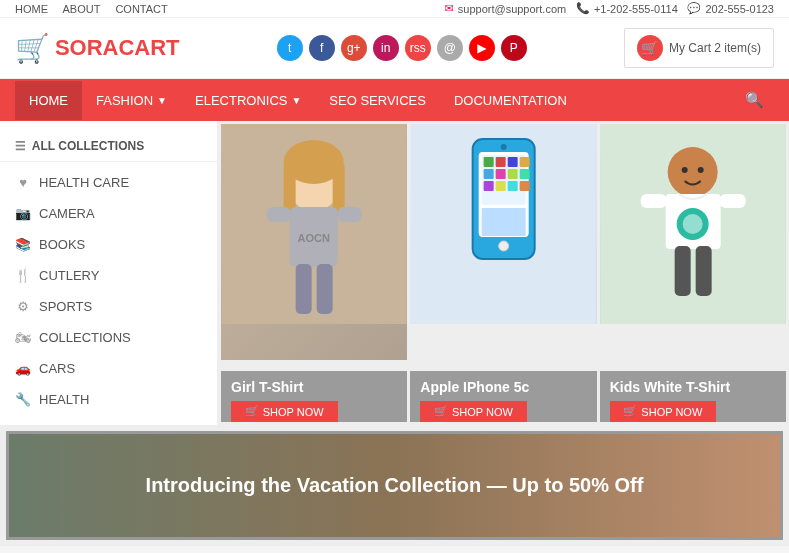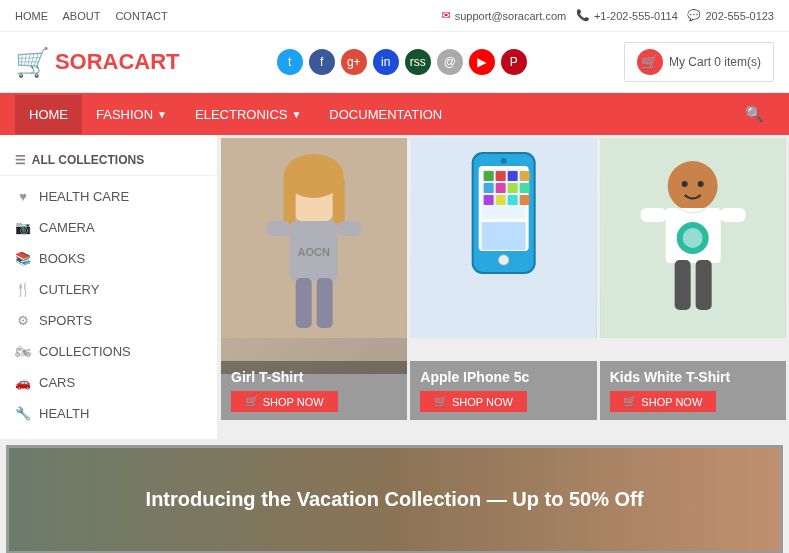--- a/index.html
+++ b/index.html
@@ -5,21 +5,21 @@
     * { margin: 0; padding: 0; box-sizing: border-box; }
     body { font-family: Arial, sans-serif; font-size: 13px; background: #f5f5f5; width: 789px; overflow-x: hidden; }
 
     
     .top-bar {
       background: #fff;
       border-bottom: 1px solid #eee;
       display: flex;
       align-items: center;
       justify-content: space-between;
-      padding: 9px 15px;
+      padding: 2px 15px;
       font-size: 11px;
       color: #555;
     }
     .top-bar-left a { color: #555; text-decoration: none; margin-right: 12px; }
     .top-bar-right { display: flex; align-items: center; gap: 10px; }
     .top-bar-right span { display: flex; align-items: center; gap: 4px; }
     .top-bar-right .email-icon { color: #e05; }
     .top-bar-right .phone-icon { color: #4a4; }
     .top-bar-right .wa-icon { color: #e44; }
 
@@ -39,22 +39,22 @@
 
     .social-icons { display: flex; gap: 6px; }
     .social-icon {
       width: 26px; height: 26px; border-radius: 50%;
       display: flex; align-items: center; justify-content: center;
       font-size: 12px; color: #fff; cursor: pointer;
     }
     .si-twitter { background: #1da1f2; }
     .si-facebook { background: #3b5998; }
     .si-gplus { background: #dd4b39; }
-    .si-instagram { background: #1d4ed8; text-align: center; }
-    .si-rss { background: #14532d; }
+    .si-instagram { background: #be185d; text-align: center; }
+    .si-rss { background: #ef4444; }
     .si-email2 { background: #aaa; }
     .si-youtube { background: #f00; }
     .si-pinterest { background: #bd081c; }
 
     .cart-btn {
       display: flex; align-items: center; gap: 6px;
       background: #fff; border: 1px solid #ddd;
       padding: 6px 12px; cursor: pointer; border-radius: 2px;
       font-size: 12px; color: #555;
     }
@@ -119,22 +119,22 @@
     .banner-bg {
       width: 100%; height: 200px;
       display: flex; align-items: center; justify-content: center;
       position: relative;
     }
     .banner-b1 { background: linear-gradient(135deg, #c8b8a2 0%, #b0a090 100%); }
     .banner-b2 { background: linear-gradient(135deg, #e8f0f8 0%, #d0e0f0 100%); }
     .banner-b3 { background: linear-gradient(135deg, #d8e8d8 0%, #c0d8c0 100%); }
 
     .banner-overlay {
-      position: absolute; bottom: 16px; left: 0; right: 0;
-      background: rgba(0,0,0,0.35); padding: 8px 10px 8px;
+      position: absolute; bottom: 0; left: 0; right: 0;
+      background: rgba(0,0,0,0.35); padding: 8px 10px 0;
       color: #fff;
     }
     .banner-title { font-size: 14px; font-weight: bold; margin-bottom: 6px; }
     .shop-btn {
       background: #e44; color: #fff; border: none;
       padding: 4px 14px; font-size: 11px; cursor: pointer;
       display: inline-flex; align-items: center; gap: 4px;
     }
 
     
@@ -156,21 +156,21 @@
 
 <div class="top-bar">
   <div class="top-bar-left">
     <a>HOME</a>
     <a>ABOUT</a>
     <a>CONTACT</a>
   </div>
   <div class="top-bar-right">
     <span>
       <span class="email-icon">✉</span>
-      <span>support@soracart.com</span>
+      <span>support@support.com</span>
     </span>
     <span>
       <span class="phone-icon">📞</span>
       <span>+1-202-555-0114</span>
     </span>
     <span>
       <span class="wa-icon">💬</span>
       <span>202-555-0123</span>
     </span>
   </div>
@@ -190,28 +190,29 @@
     <div class="social-icon si-gplus">g+</div>
     <div class="social-icon si-instagram">in</div>
     <div class="social-icon si-rss">rss</div>
     <div class="social-icon si-email2">@</div>
     <div class="social-icon si-youtube">▶</div>
     <div class="social-icon si-pinterest">P</div>
   </div>
 
   <div class="cart-btn">
     <div class="cart-icon-circle">🛒</div>
-    <span>My Cart 0 item(s)</span>
+    <span>My Cart 2 item(s)</span>
   </div>
 </div>
 
 <nav class="nav-bar">
   <a class="nav-item active">HOME</a>
   <a class="nav-item">FASHION <span class="chevron">▼</span></a>
   <a class="nav-item">ELECTRONICS <span class="chevron">▼</span></a>
+  <a class="nav-item">SEO SERVICES</a>
   <a class="nav-item">DOCUMENTATION</a>
   <span class="nav-search">🔍</span>
 </nav>
 
 <div class="main">
 
   <aside class="sidebar">
     <div class="sidebar-header">
       <span class="sidebar-header-icon">☰</span>
       <span>ALL COLLECTIONS</span>

